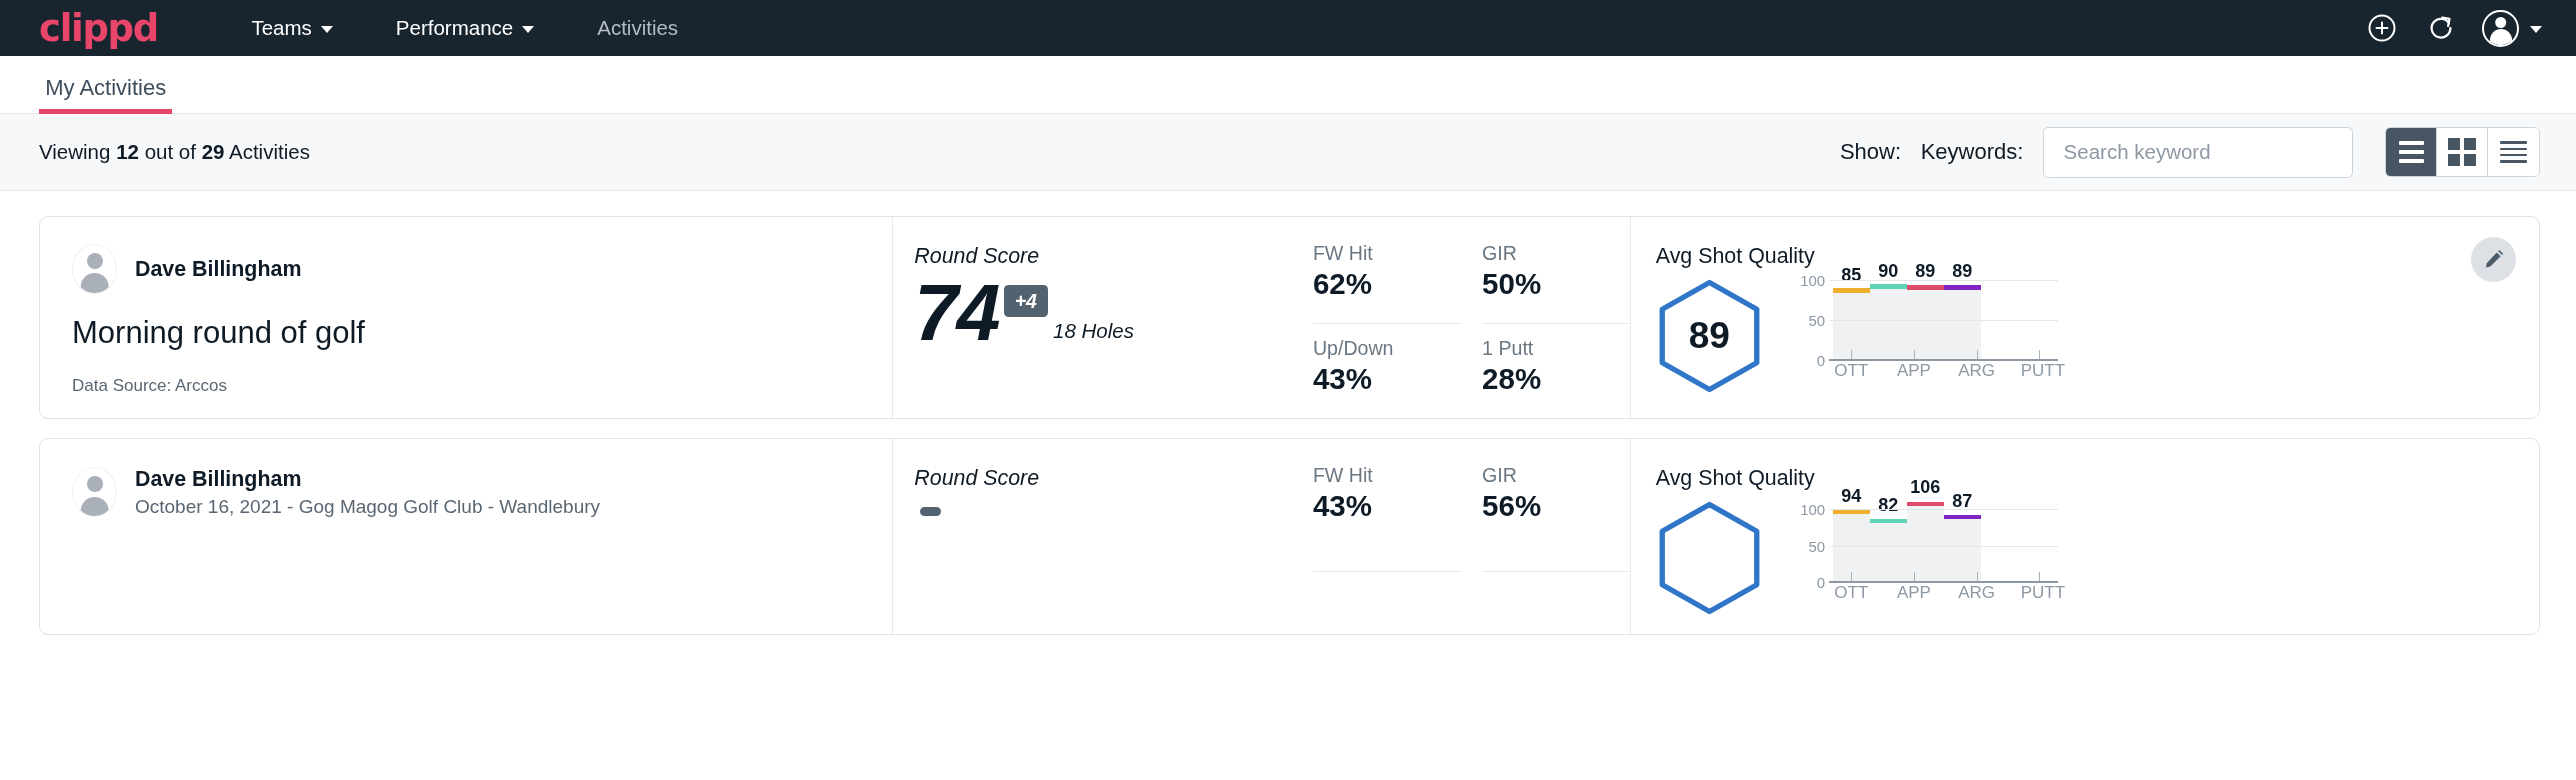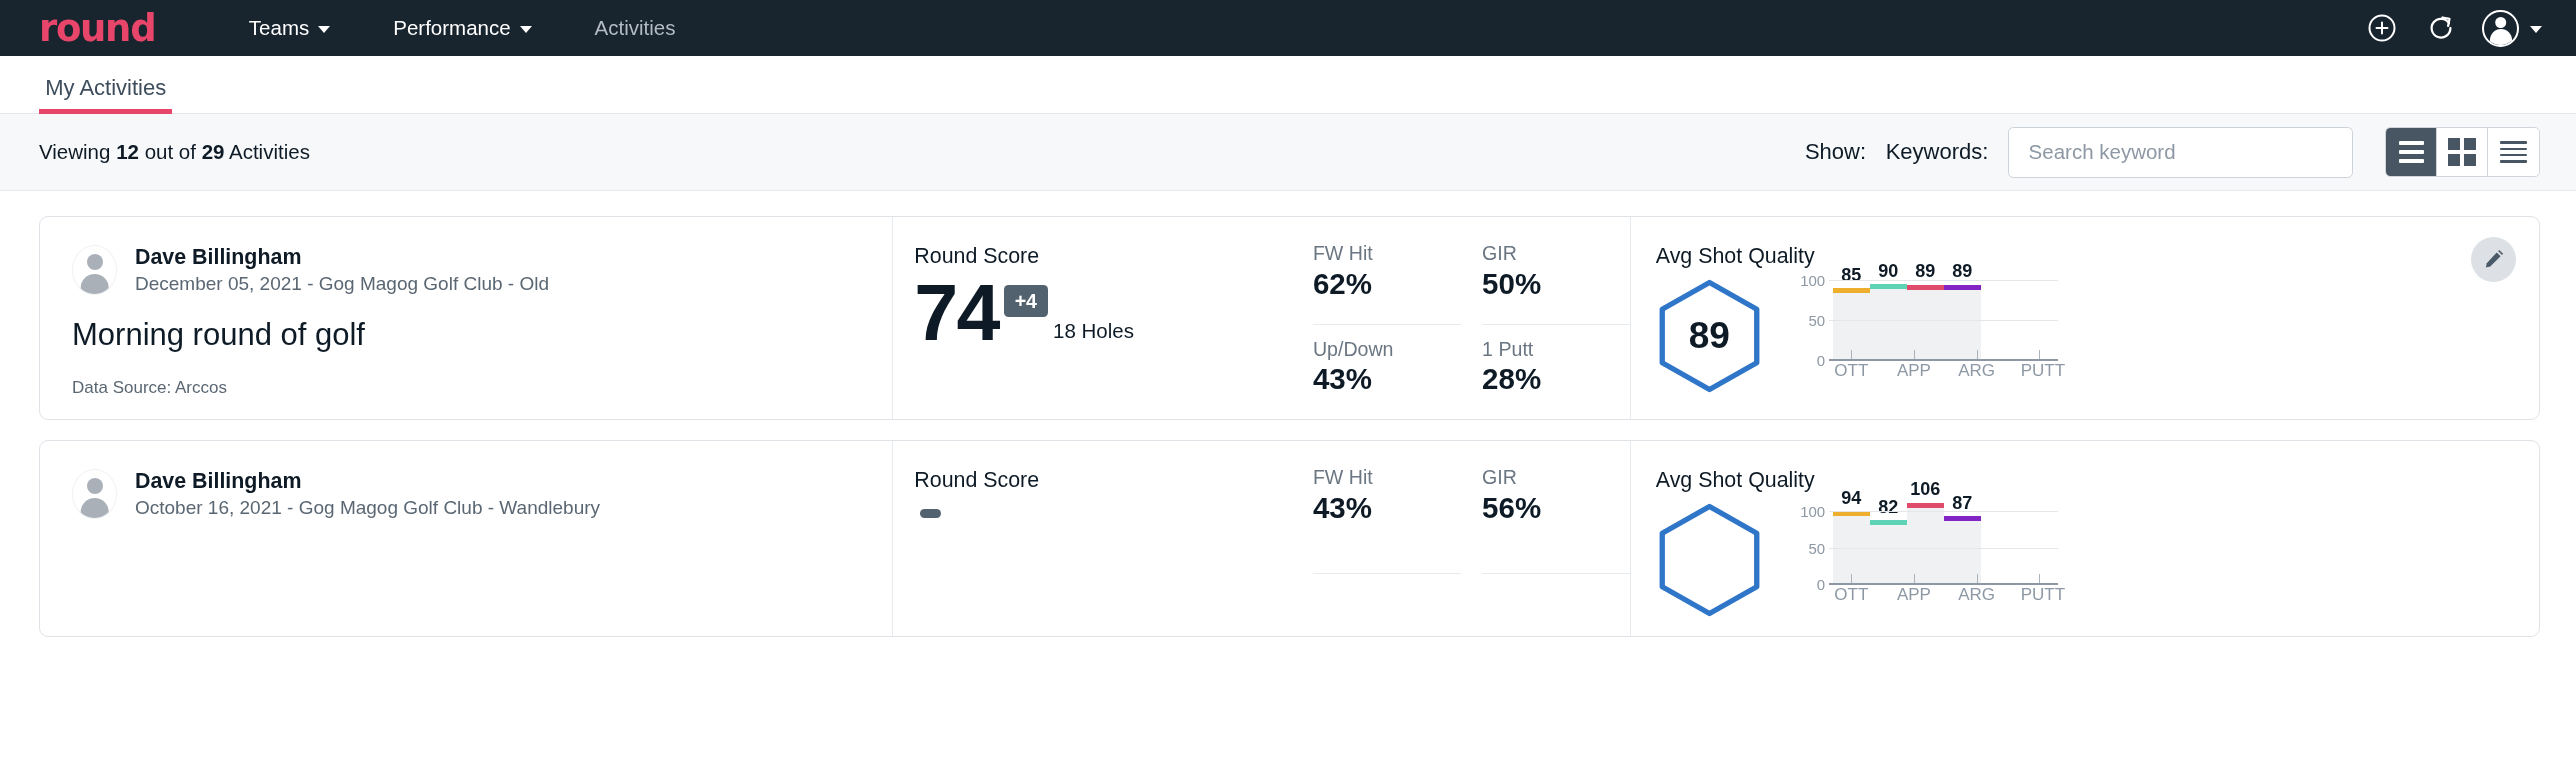--- a/index.html
+++ b/index.html
@@ -144,21 +144,21 @@
     margin-right: 54px;
   }
   .select-box .chev {
     margin-left: auto;
     width: 0; height: 0;
     border-left: 8px solid transparent;
     border-right: 8px solid transparent;
     border-top: 9.8px solid #5c6b7a;
   }
   .search-box {
-    width: 345px;
+    width: 310px;
     height: 51px;
     background: #ffffff;
     border: 0.9px solid #ccd2d9;
     border-radius: 5.4px;
     display: flex;
     align-items: center;
     padding: 0 19.6px;
     margin-right: 32px;
   }
   .search-box input {
@@ -239,20 +239,21 @@
   .player-meta { font-size: 19px; color: #5a6773; margin-top: 2.7px; }
   .round-title { font-size: 31px; color: #0e1b26; margin-top: 21.4px; font-weight: 400; }
   .data-source { font-size: 17px; color: #5a6773; margin-top: 25px; }
 
   .divider-v { width: 0.9px; background: #e7eaee; flex: none; }
 
   .card-mid {
     width: 420px;
     flex: none;
     padding: 27px 0 21.4px 21.4px;
+    font-style: italic;
   }
   .section-label { font-size: 21.4px; color: #0e1b26; }
   .score-row { display: flex; align-items: flex-end; margin-top: 3.6px; }
   .score-num {
     font-size: 79px;
     font-weight: 700;
     color: #0e1b26;
     line-height: 1;
     letter-spacing: -1.8px;
   }
@@ -351,21 +352,21 @@
     border-radius: 50%;
     background: #dde1e5;
     display: flex; align-items: center; justify-content: center;
     cursor: pointer;
   }
 </style>
 </head>
 <body>
 
 <div class="navbar">
-  <div class="brand">round</div>
+  <div class="brand">clippd</div>
 
   <div class="nav-links">
     <div class="nav-item">
       <span>Teams</span>
       <span class="chev-down"></span>
     </div>
     <div class="nav-item">
       <span>Performance</span>
       <span class="chev-down"></span>
     </div>
@@ -442,21 +443,20 @@
 </div>
 
 <div class="content">
 
   <div class="card">
     <div class="card-left">
       <div class="player-row">
         <div class="avatar-card"></div>
         <div>
           <div class="player-name">Dave Billingham</div>
-          <div class="player-meta">December 05, 2021 - Gog Magog Golf Club - Old</div>
         </div>
       </div>
       <div class="round-title">Morning round of golf</div>
       <div class="data-source">Data Source: Arccos</div>
     </div>
 
     <div class="divider-v"></div>
 
     <div class="card-mid">
       <div class="section-label">Round Score</div>

